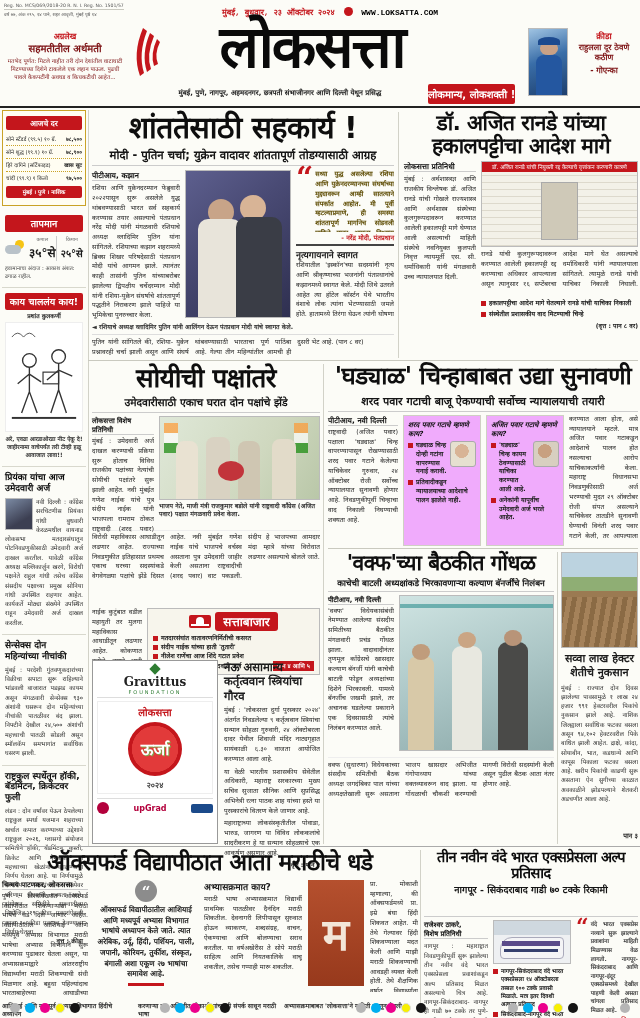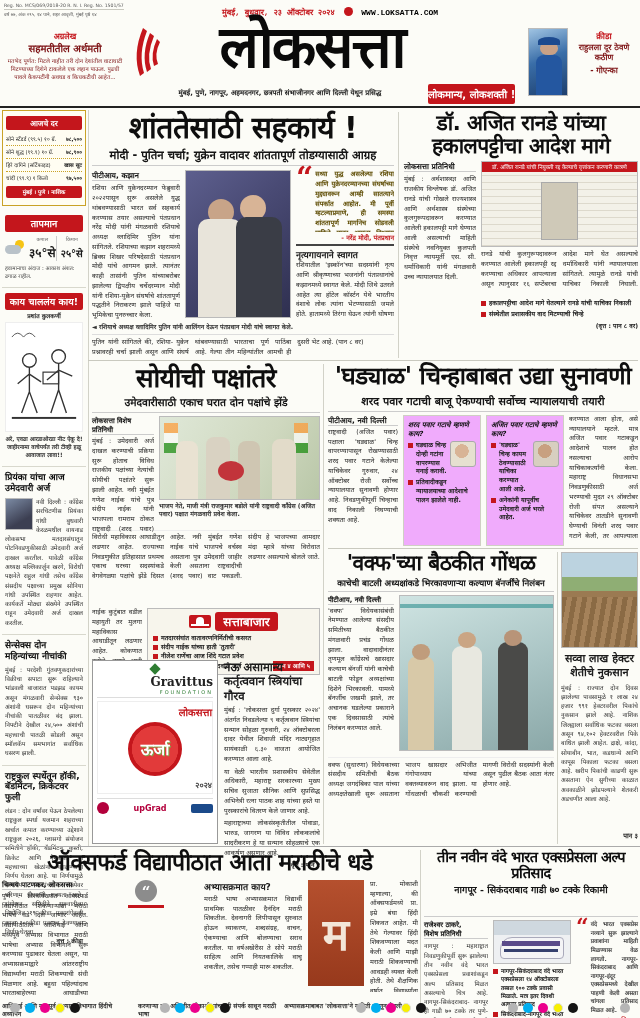--- a/index.html
+++ b/index.html
@@ -337,21 +337,21 @@
 
   <div class="abs" style="left:561px;top:552px;width:77px;height:292px;">
     <div class="photo" style="width:100%;height:96px;background:linear-gradient(#bcd3e0 0 26%,#8fae74 26% 40%,#9b7a52 40% 100%);">
       <div style="position:absolute;left:0;top:44px;width:100%;height:52px;background:repeating-linear-gradient(100deg,#8a6a44 0 5px,#a5825a 5px 10px);"></div>
     </div>
     <div style="font-size:11px;font-weight:bold;text-align:center;line-height:1.25;margin:4px 0 3px;">सव्वा लाख हेक्टर शेतीचे नुकसान</div>
     <div class="body" style="height:148px;font-size:6.2px;">मुंबई : राज्यात दोन दिवस झालेल्या पावसामुळे १ लाख २४ हजार ९९१ हेक्टरवरील पिकांचे नुकसान झाले आहे. नाशिक जिल्ह्याला सर्वाधिक फटका बसला असून ९४,१०२ हेक्टरवरील पिके बाधित झाली आहेत. द्राक्षे, कांदा, सोयाबीन, भात, कडधान्ये आणि कापूस पिकाला फटका बसला आहे. खरीप पिकांची काढणी सुरू असताना ऐन सुगीच्या काळात अवकाळीने झोडपल्याने शेतकरी अडचणीत आला आहे.</div>
     <div class="tail" style="font-size:6.6px;text-align:right;">पान ३</div>
   </div>
 
-  <div class="abs" style="left:92px;top:660px;width:126px;height:184px;border:1px solid #999;background:#fff;padding:4px;text-align:right;">
+  <div class="abs" style="left:92px;top:660px;width:126px;height:184px;border:1px solid #999;background:#fff;padding:4px;text-align:center;">
     <div style="width:8px;height:8px;background:#2e7d32;transform:rotate(45deg);margin:0 auto 2px;"></div>
     <div style="font-family:'DejaVu Serif',serif;font-weight:bold;font-size:12px;color:#222;">Gravittus</div>
     <div style="font-size:5px;letter-spacing:2px;color:#2e7d32;border-bottom:1px solid #ddd;padding-bottom:2px;">FOUNDATION</div>
     <div style="margin-top:3px;border:1px solid #eee;padding:3px 0;">
       <div class="redtxt" style="font-weight:bold;font-size:10px;">लोकसत्ता</div>
       <div style="width:54px;height:54px;border-radius:50%;background:radial-gradient(circle,#e23a3a 60%,#c4161c 61%);margin:3px auto;display:flex;align-items:center;justify-content:center;">
         <span style="color:#fff;font-weight:bold;font-size:16px;text-shadow:1px 1px 0 #7da84c;">ऊर्जा</span>
       </div>
       <div style="font-weight:bold;font-size:8px;color:#444;">२०२४</div>
     </div>
@@ -373,20 +373,21 @@
 
   <div class="abs" style="left:2px;top:850px;width:416px;height:160px;">
     <div class="hl" style="font-size:23px;">ऑक्सफर्ड विद्यापीठात आता मराठीचे धडे</div>
     <div style="display:flex;gap:6px;margin-top:5px;">
       <div style="width:86px;flex:none;">
         <div class="byline" style="font-size:7px;border-bottom:1px solid #ccc;margin-bottom:2px;">चिन्मय पाटणकर, लोकसत्ता</div>
         <div class="body" style="height:106px;">पुणे : विश्वविख्यात ऑक्सफर्ड विद्यापीठात शिकणाऱ्यांना मराठी भाषेचे धडे दिले जाणार आहेत. विद्यापीठातील आशियाई आणि मध्यपूर्व अभ्यास विभागात मराठी भाषेचा अभ्यास विभागाने सुरू करण्यास पुढाकार घेतला असून, या अभ्यासक्रमाद्वारे आंतरराष्ट्रीय विद्यार्थ्यांना मराठी शिकण्याची संधी मिळणार आहे. बहुधा पहिल्यांदाच भारताबाहेरच्या आघाडीच्या विद्यापीठात मराठी भाषा शिकवली जाणार आहे.</div>
       </div>
       <div style="width:104px;flex:none;text-align:center;">
         <div style="width:22px;height:22px;border-radius:50%;background:#8c8c8c;color:#fff;font-size:15px;font-weight:bold;line-height:24px;margin:0 auto 3px;font-family:'DejaVu Serif',serif;">“</div>
+        <div style="font-size:7.4px;font-weight:bold;line-height:1.45;color:#222;">ऑक्सफर्ड विद्यापीठातील आशियाई आणि मध्यपूर्व अभ्यास विभागात भाषांचे अध्यापन केले जाते. त्यात अरेबिक, उर्दू, हिंदी, पर्शियन, पाली, जपानी, कोरियन, तुर्कीश, संस्कृत, बंगाली अशा एकूण २७ भाषांचा समावेश आहे.</div>
         <div style="width:36px;height:3px;background:var(--accent);margin:3px auto 0;"></div>
       </div>
       <div style="width:98px;flex:none;">
         <div style="font-size:9px;font-weight:bold;margin-bottom:2px;">अभ्यासक्रमात काय?</div>
         <div class="body" style="height:100px;">मराठी भाषा अभ्यासक्रमात विद्यार्थी प्राथमिक पातळीवर दैनंदिन मराठी शिकतील. देवनागरी लिपीपासून सुरुवात होऊन व्याकरण, शब्दसंग्रह, वाचन, ऐकण्याचा आणि बोलण्याचा सराव करतील. या वर्षअखेरीस ते सोपे मराठी साहित्य आणि नियतकालिके वाचू शकतील, तसेच गप्पाही मारू शकतील.</div>
       </div>
       <div class="photo" style="width:56px;height:106px;flex:none;background:linear-gradient(#b5502e,#97391c);display:flex;align-items:center;justify-content:center;border:none;">
         <span style="font-size:44px;font-weight:bold;color:#f3e6d8;">म</span>
       </div>
       <div class="body" style="flex:1;height:112px;">प्रा. मोकाशी म्हणाल्या, की ऑक्सफर्डमध्ये प्रा. इम्रे बंघा हिंदी शिकवत आहेत. मी तेथे गेल्यावर हिंदी शिकवण्याला मदत केली आणि माझी मराठी शिकवण्याची आवडही व्यक्त केली होती. तेथे शैक्षणिक वर्षात विद्यार्थ्यांना एका भाषेची निवड करता येते. त्यातूनच मराठीच्या अभ्यासक्रमाचा विचार मांडला गेला.</div>

